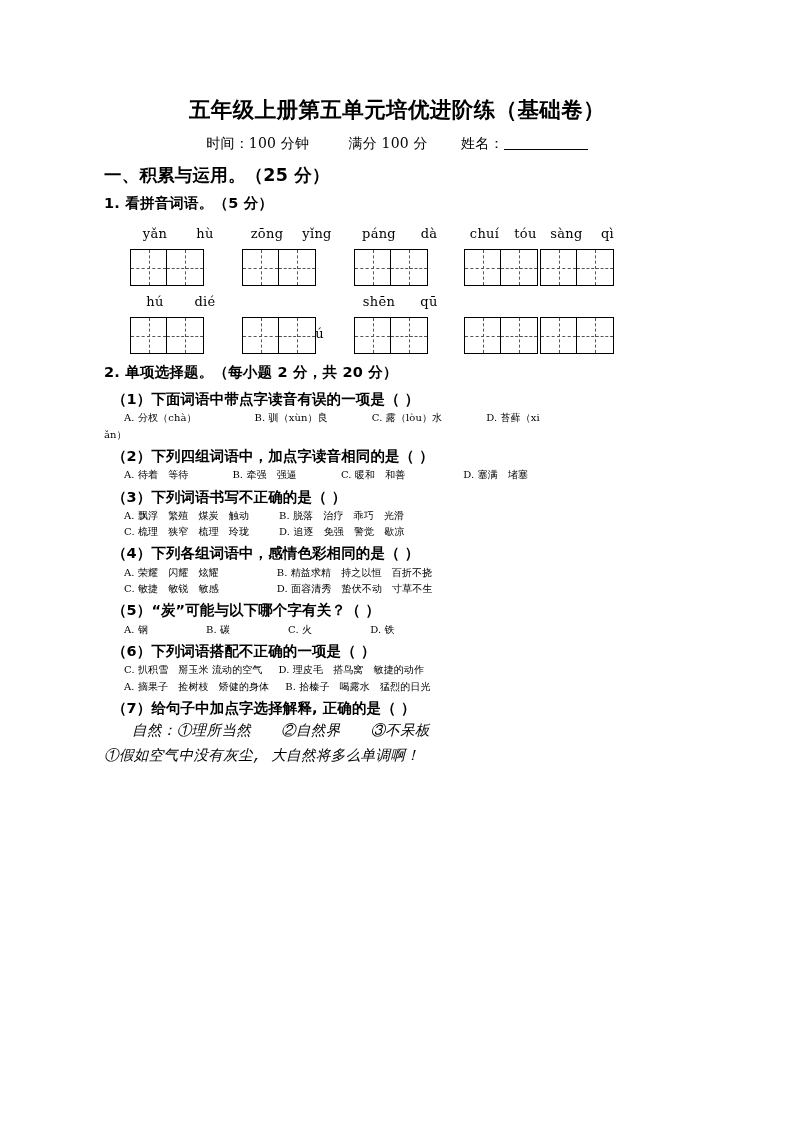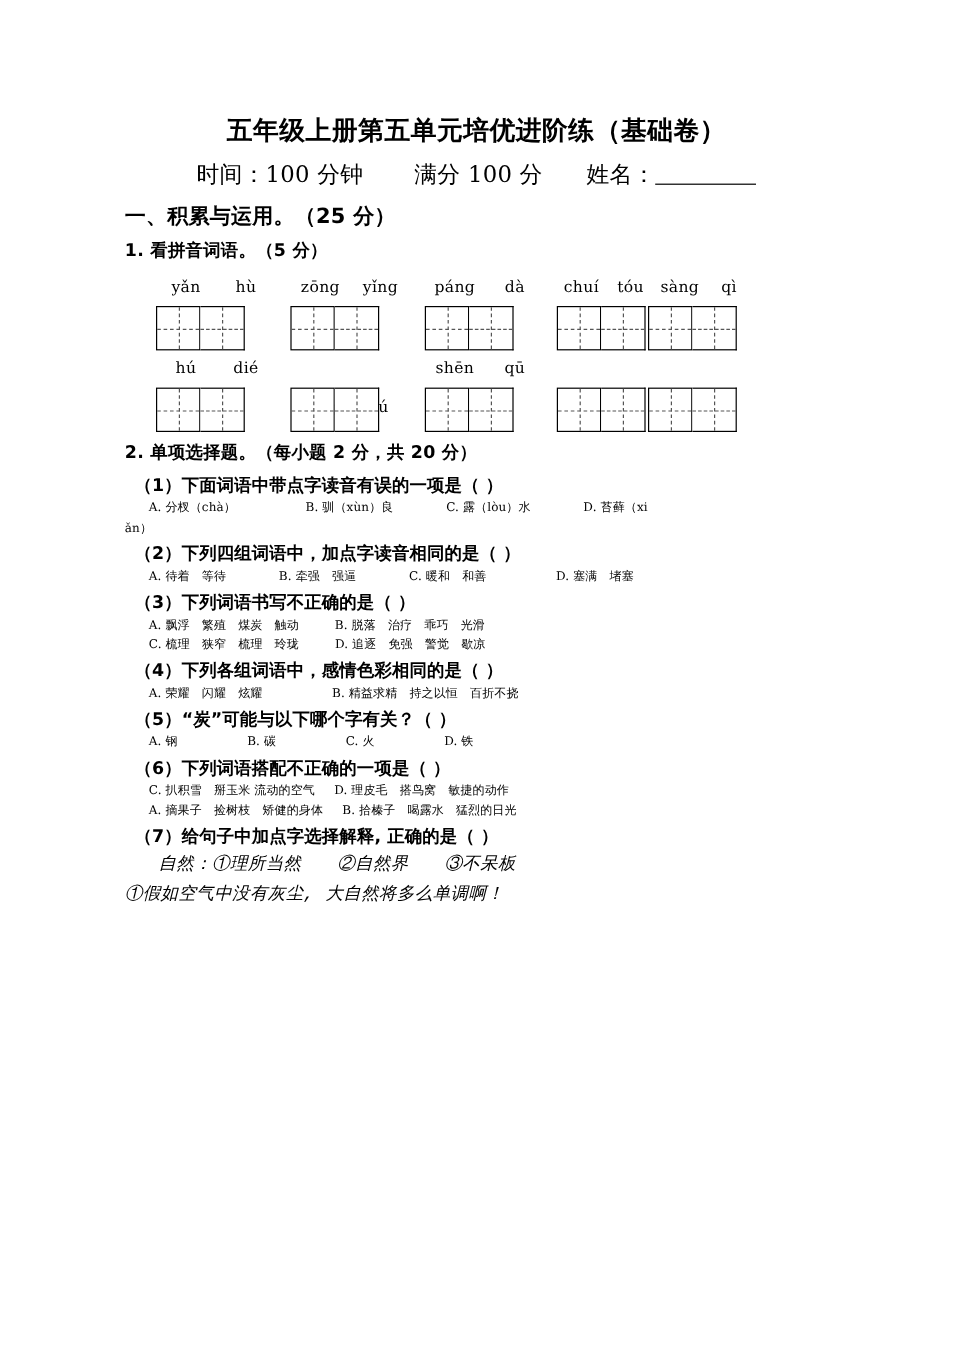--- a/index.html
+++ b/index.html
@@ -32,21 +32,21 @@
     font-family: "DejaVu Sans", "Liberation Sans", sans-serif;
     font-size: 21.5px;
     font-weight: bold;
     letter-spacing: 0.4px;
     line-height: 1.1;
   }
   .meta-line {
     margin: 0;
     padding-top: 13px;
     text-align: center;
-    font-size: 19px;
+    font-size: 14px;
     font-family: "DejaVu Serif", "Liberation Serif", serif;
     line-height: 1.2;
     letter-spacing: 0.2px;
   }
   .meta-seg { display: inline-block; }
   .meta-gap-a { display: inline-block; width: 30px; }
   .meta-gap-b { display: inline-block; width: 24px; }
   .blank-line {
     display: inline-block;
     width: 84px;
@@ -311,20 +311,23 @@
       <p class="q-opts">
         <span class="opt">C. 梳理　狭窄　梳理　玲珑</span><span class="gap-m"></span><span class="opt">D. 追逐　免强　警觉　歇凉</span>
       </p>
     </div>
 
     <div class="q-block">
       <p class="q-stem">（4）下列各组词语中，感情色彩相同的是（    ）</p>
       <p class="q-opts">
         <span class="opt">A. 荣耀　闪耀　炫耀</span><span class="gap-xl"></span><span class="opt">B. 精益求精　持之以恒　百折不挠</span>
       </p>
+      <p class="q-opts">
+        <span class="opt">C. 敏捷　敏锐　敏感</span><span class="gap-xl"></span><span class="opt">D. 面容清秀　蛰伏不动　寸草不生</span>
+      </p>
     </div>
 
     <div class="q-block">
       <p class="q-stem">（5）“炭”可能与以下哪个字有关？（    ）</p>
       <p class="q-opts">
         <span class="opt">A. 钢</span><span class="gap-xl"></span><span class="opt">B. 碳</span><span class="gap-xl"></span><span class="opt">C. 火</span><span class="gap-xl"></span><span class="opt">D. 铁</span>
       </p>
     </div>
 
     <div class="q-block">

